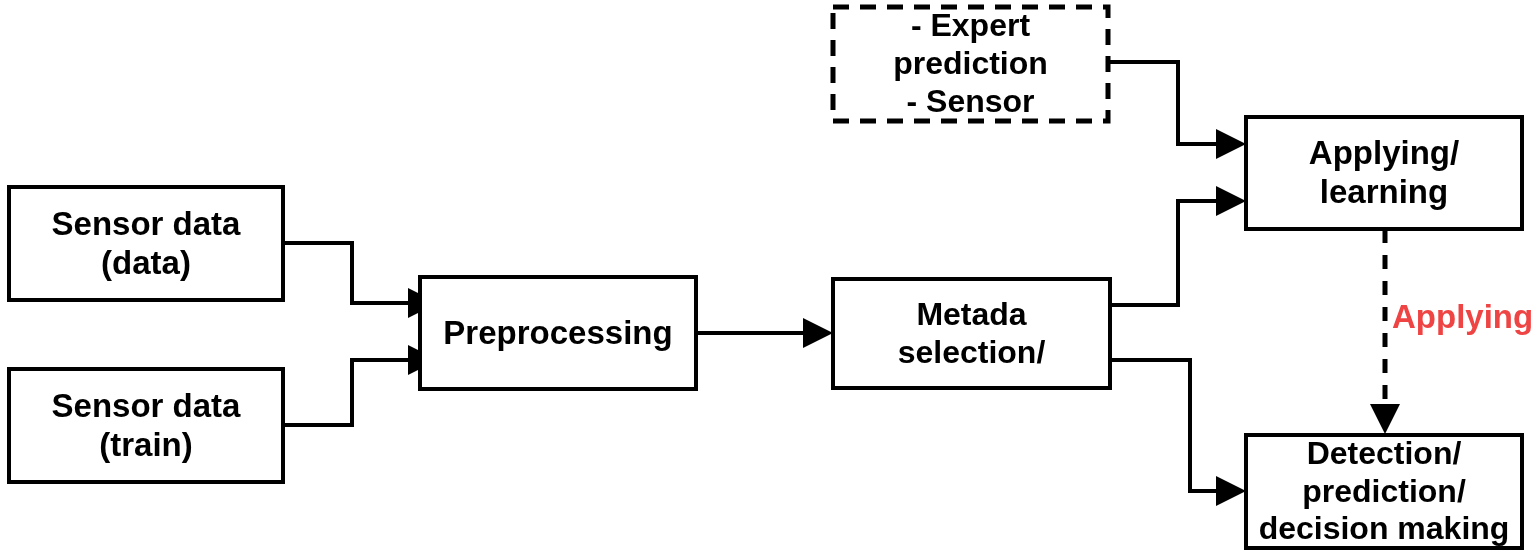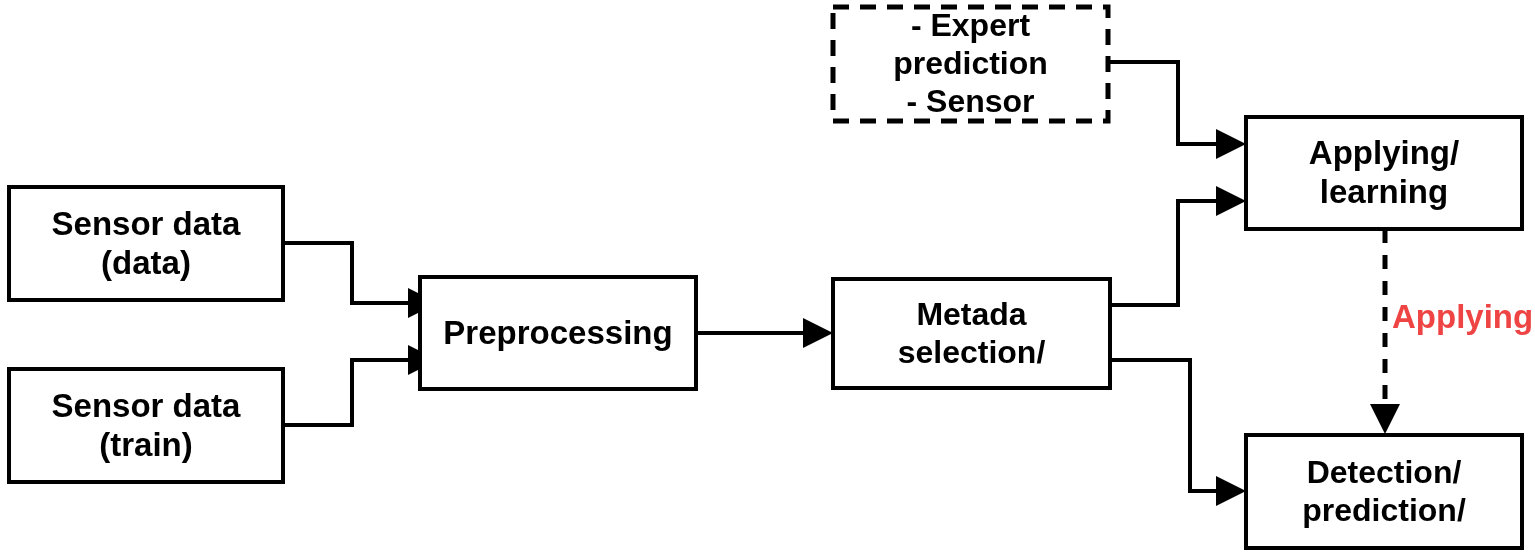--- a/index.html
+++ b/index.html
@@ -154,19 +154,20 @@
   </div>
 
   <div class="node-label fs-33" style="left:1246px; top:117px; width:276px; height:112px;">
     <span>Applying/</span>
     <span>learning</span>
   </div>
 
   <div class="node-label fs-32" style="left:1246px; top:435px; width:276px; height:113px;">
     <span>Detection/</span>
     <span>prediction/</span>
+    <span>decision making</span>
   </div>
 
   <div class="edge-label fs-33" style="left:1392px; top:298px; width:143px;">
     <div>Applying</div>
   </div>
 
 </div>
 
 </body></html>

